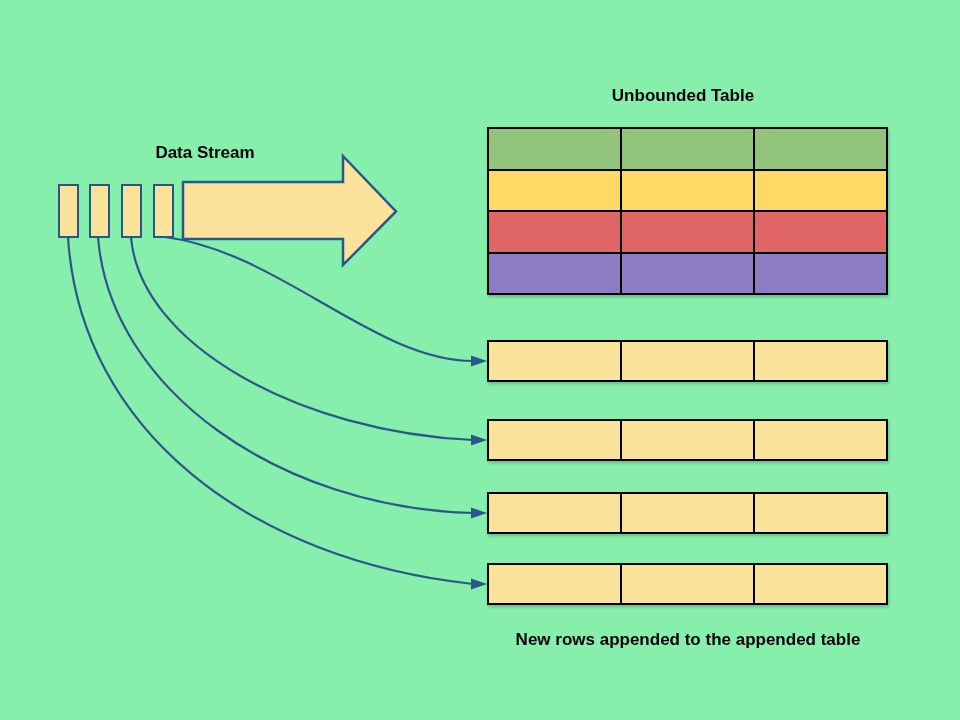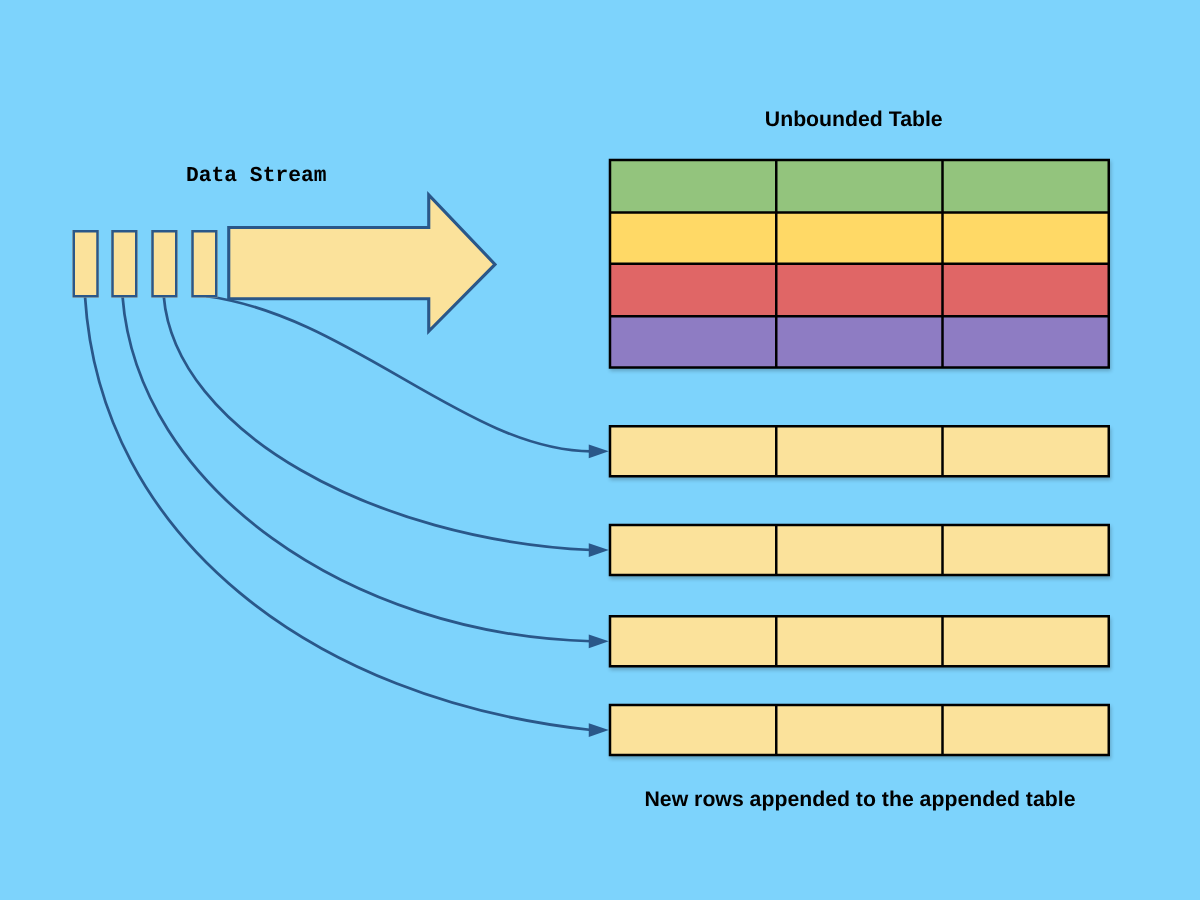--- a/index.html
+++ b/index.html
@@ -5,40 +5,40 @@
   html, body {
     margin: 0;
     padding: 0;
     background: #ffffff;
     font-family: "Liberation Sans", "DejaVu Sans", sans-serif;
   }
   .canvas {
     position: relative;
     width: 960px;
     height: 720px;
-    background: #7dd3fc;
+    background: #86efac;
     overflow: hidden;
   }
   .diagram-svg {
     position: absolute;
     left: 0;
     top: 0;
     width: 960px;
     height: 720px;
   }
   .label {
     position: absolute;
     font-weight: bold;
     font-size: 17px;
     color: #000000;
     text-align: center;
     white-space: nowrap;
   }
   #title-label   { left: 483px; top: 86px;  width: 400px; }
-  #stream-label  { left: 105px; top: 132px; width: 200px; font-family: Liberation Mono, monospace; }
+  #stream-label  { left: 105px; top: 143px; width: 200px; }
   #caption-label { left: 438px; top: 630px; width: 500px; }
 
   .grid-table {
     position: absolute;
     display: grid;
     background: #000000;
     padding: 2px;
     gap: 2px;
     box-sizing: border-box;
     box-shadow: 1px 2px 3px rgba(0,0,0,0.22);

